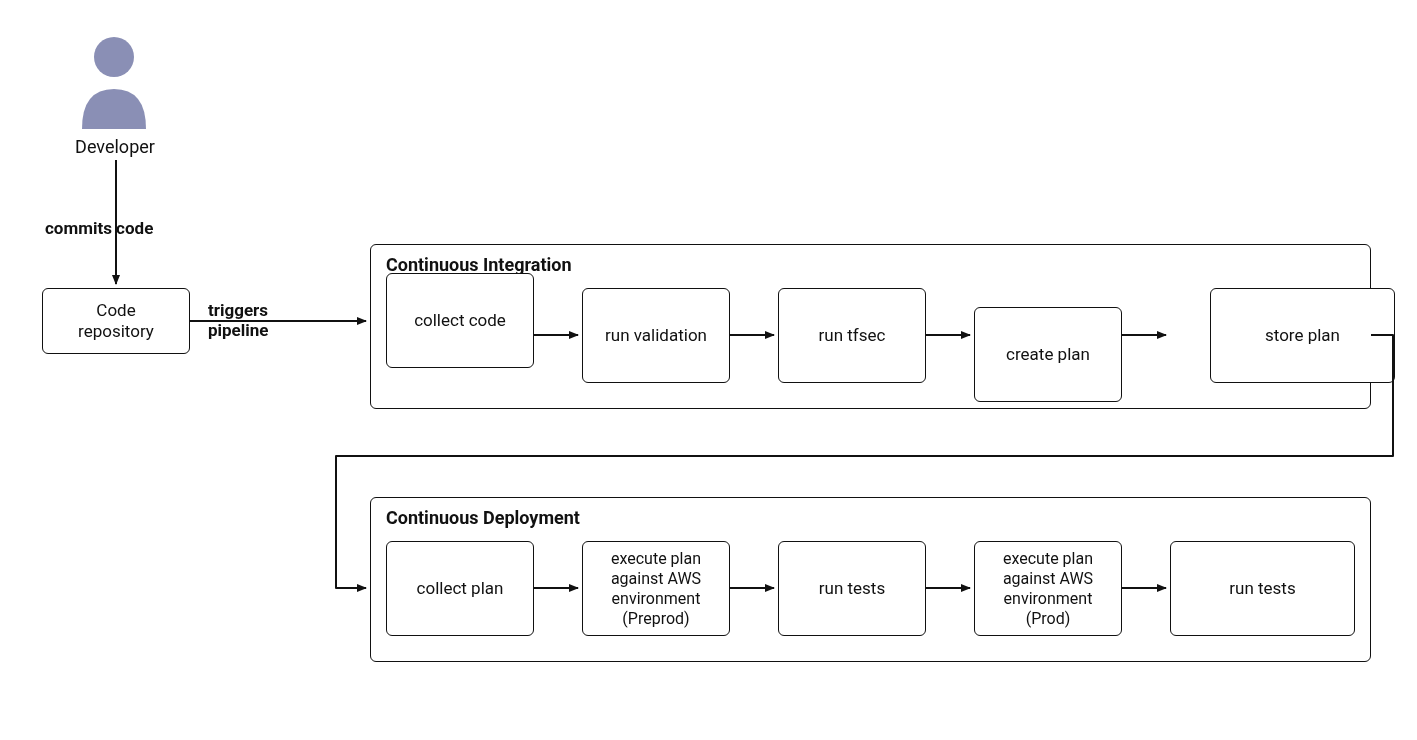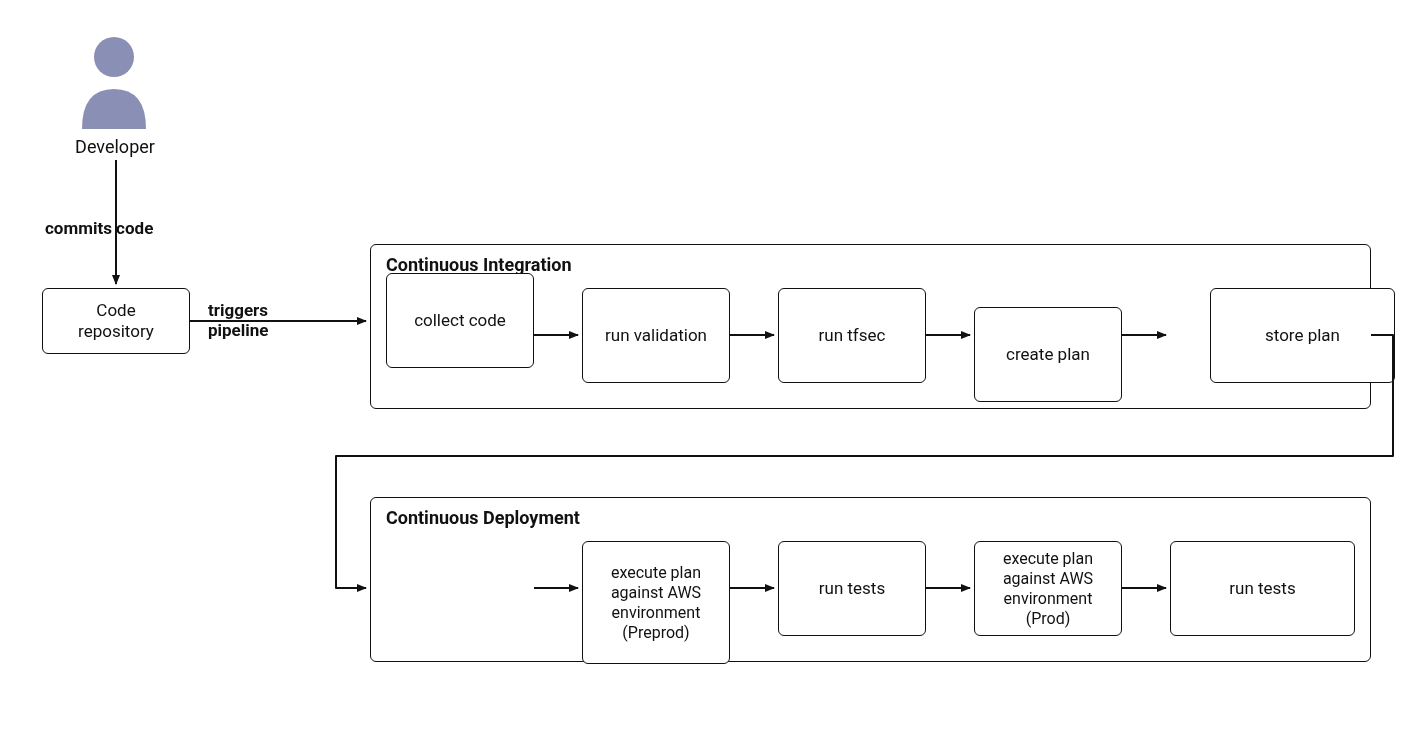--- a/index.html
+++ b/index.html
@@ -106,21 +106,24 @@
   <div class="box" style="left:974px; top:288px; width:148px; height:95px;margin-top:19px;">
     <span>create plan</span>
   </div>
   <div class="box" style="left:1170px; top:288px; width:185px; height:95px;margin-left:40px;">
     <span>store plan</span>
   </div>
 
   <div class="container-box" style="left:370px; top:497px; width:1001px; height:165px;"></div>
   <div class="container-title" style="left:386px; top:507px;">Continuous Deployment</div>
 
-  <div class="box" style="left:582px; top:541px; width:148px; height:123px; font-size:16px;">
+  <div class="box" style="left:386px; top:541px; width:148px; height:95px;">
+    <span>collect plan</span>
+  </div>
+  <div class="box" style="left:582px; top:541px; width:148px; height:95px; font-size:16px;">
     <span>execute plan against AWS environment (Preprod)</span>
   </div>
   <div class="box" style="left:778px; top:541px; width:148px; height:95px;">
     <span>run tests</span>
   </div>
   <div class="box" style="left:974px; top:541px; width:148px; height:95px; font-size:16px;">
     <span>execute plan against AWS environment (Prod)</span>
   </div>
   <div class="box" style="left:1170px; top:541px; width:185px; height:95px;">
     <span>run tests</span>

